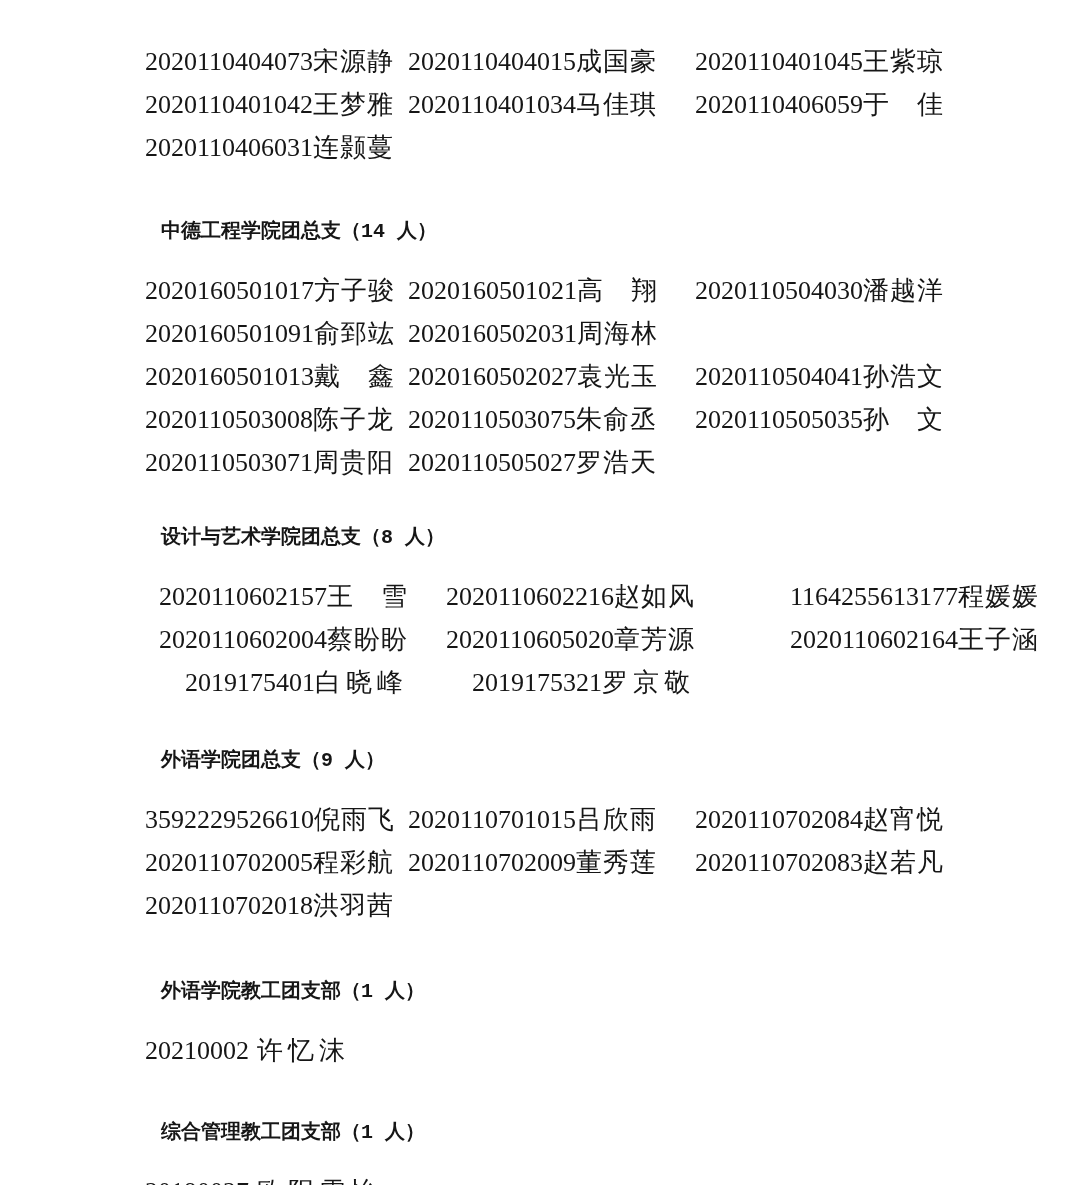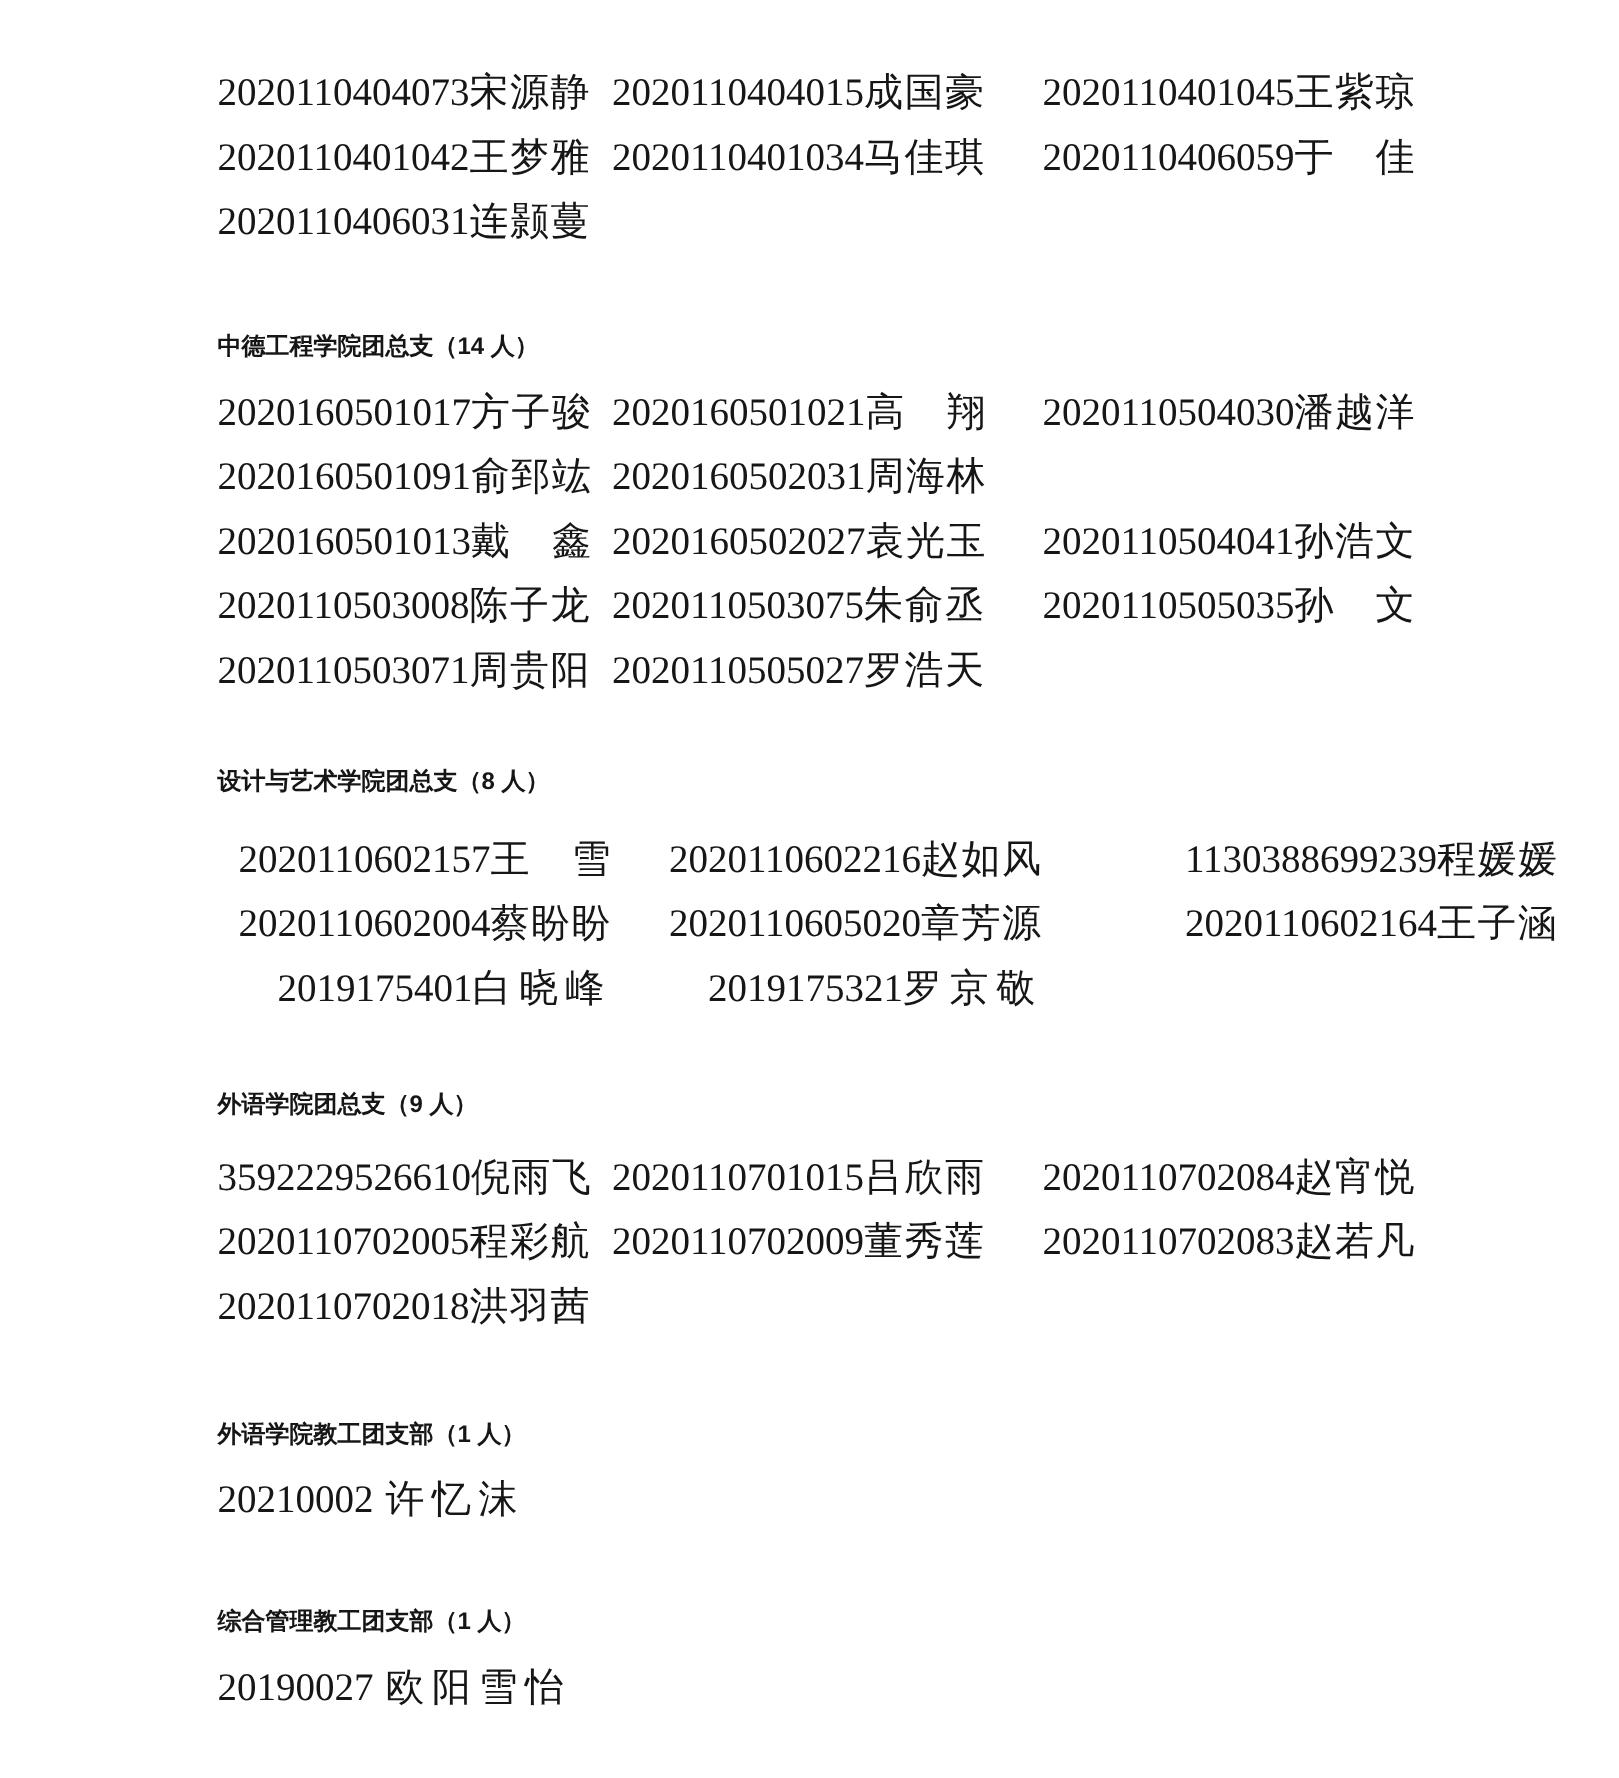--- a/index.html
+++ b/index.html
@@ -17,26 +17,26 @@
     position: relative;
     box-sizing: border-box;
     width: 1079px;
     height: 1185px;
     padding: 40px 40px 0 145px;
     overflow: hidden;
     background: #ffffff;
   }
   .sec { margin: 0; }
   .sec h2 {
-    margin: 0;
+    margin: 16px;
     height: 43px;
     line-height: 43px;
-    font-size: 16px;
+    font-size: 20px;
     font-weight: bold;
-    font-family: Liberation Sans, sans-serif;
+    font-family: Liberation Mono, monospace;
     white-space: nowrap;
   }
   .rows { margin: 0; }
   .row {
     display: grid;
     grid-template-columns: 263px 287px auto;
     height: 43px;
     align-items: center;
     font-size: 26px;
   }
@@ -107,21 +107,21 @@
             <div class="cell"><span class="id">2020110505027</span><span class="name">罗浩天</span></div>
           </div>
         </div>
       </section>
       <section class="sec sec-2">
         <h2>设计与艺术学院团总支（8 人）</h2>
         <div class="rows">
           <div class="row">
             <div class="cell"><span class="id">2020110602157</span><span class="name">王　雪</span></div>
             <div class="cell"><span class="id">2020110602216</span><span class="name">赵如风</span></div>
-            <div class="cell"><span class="id">1130388699239</span><span class="name">程媛媛</span></div>
+            <div class="cell"><span class="id">1164255613177</span><span class="name">程媛媛</span></div>
           </div>
           <div class="row">
             <div class="cell"><span class="id">2020110602004</span><span class="name">蔡盼盼</span></div>
             <div class="cell"><span class="id">2020110605020</span><span class="name">章芳源</span></div>
             <div class="cell"><span class="id">2020110602164</span><span class="name">王子涵</span></div>
           </div>
           <div class="row">
             <div class="cell"><span class="id">2019175401</span><span class="name spread">白晓峰</span></div>
             <div class="cell"><span class="id">2019175321</span><span class="name spread">罗京敬</span></div>
           </div>

